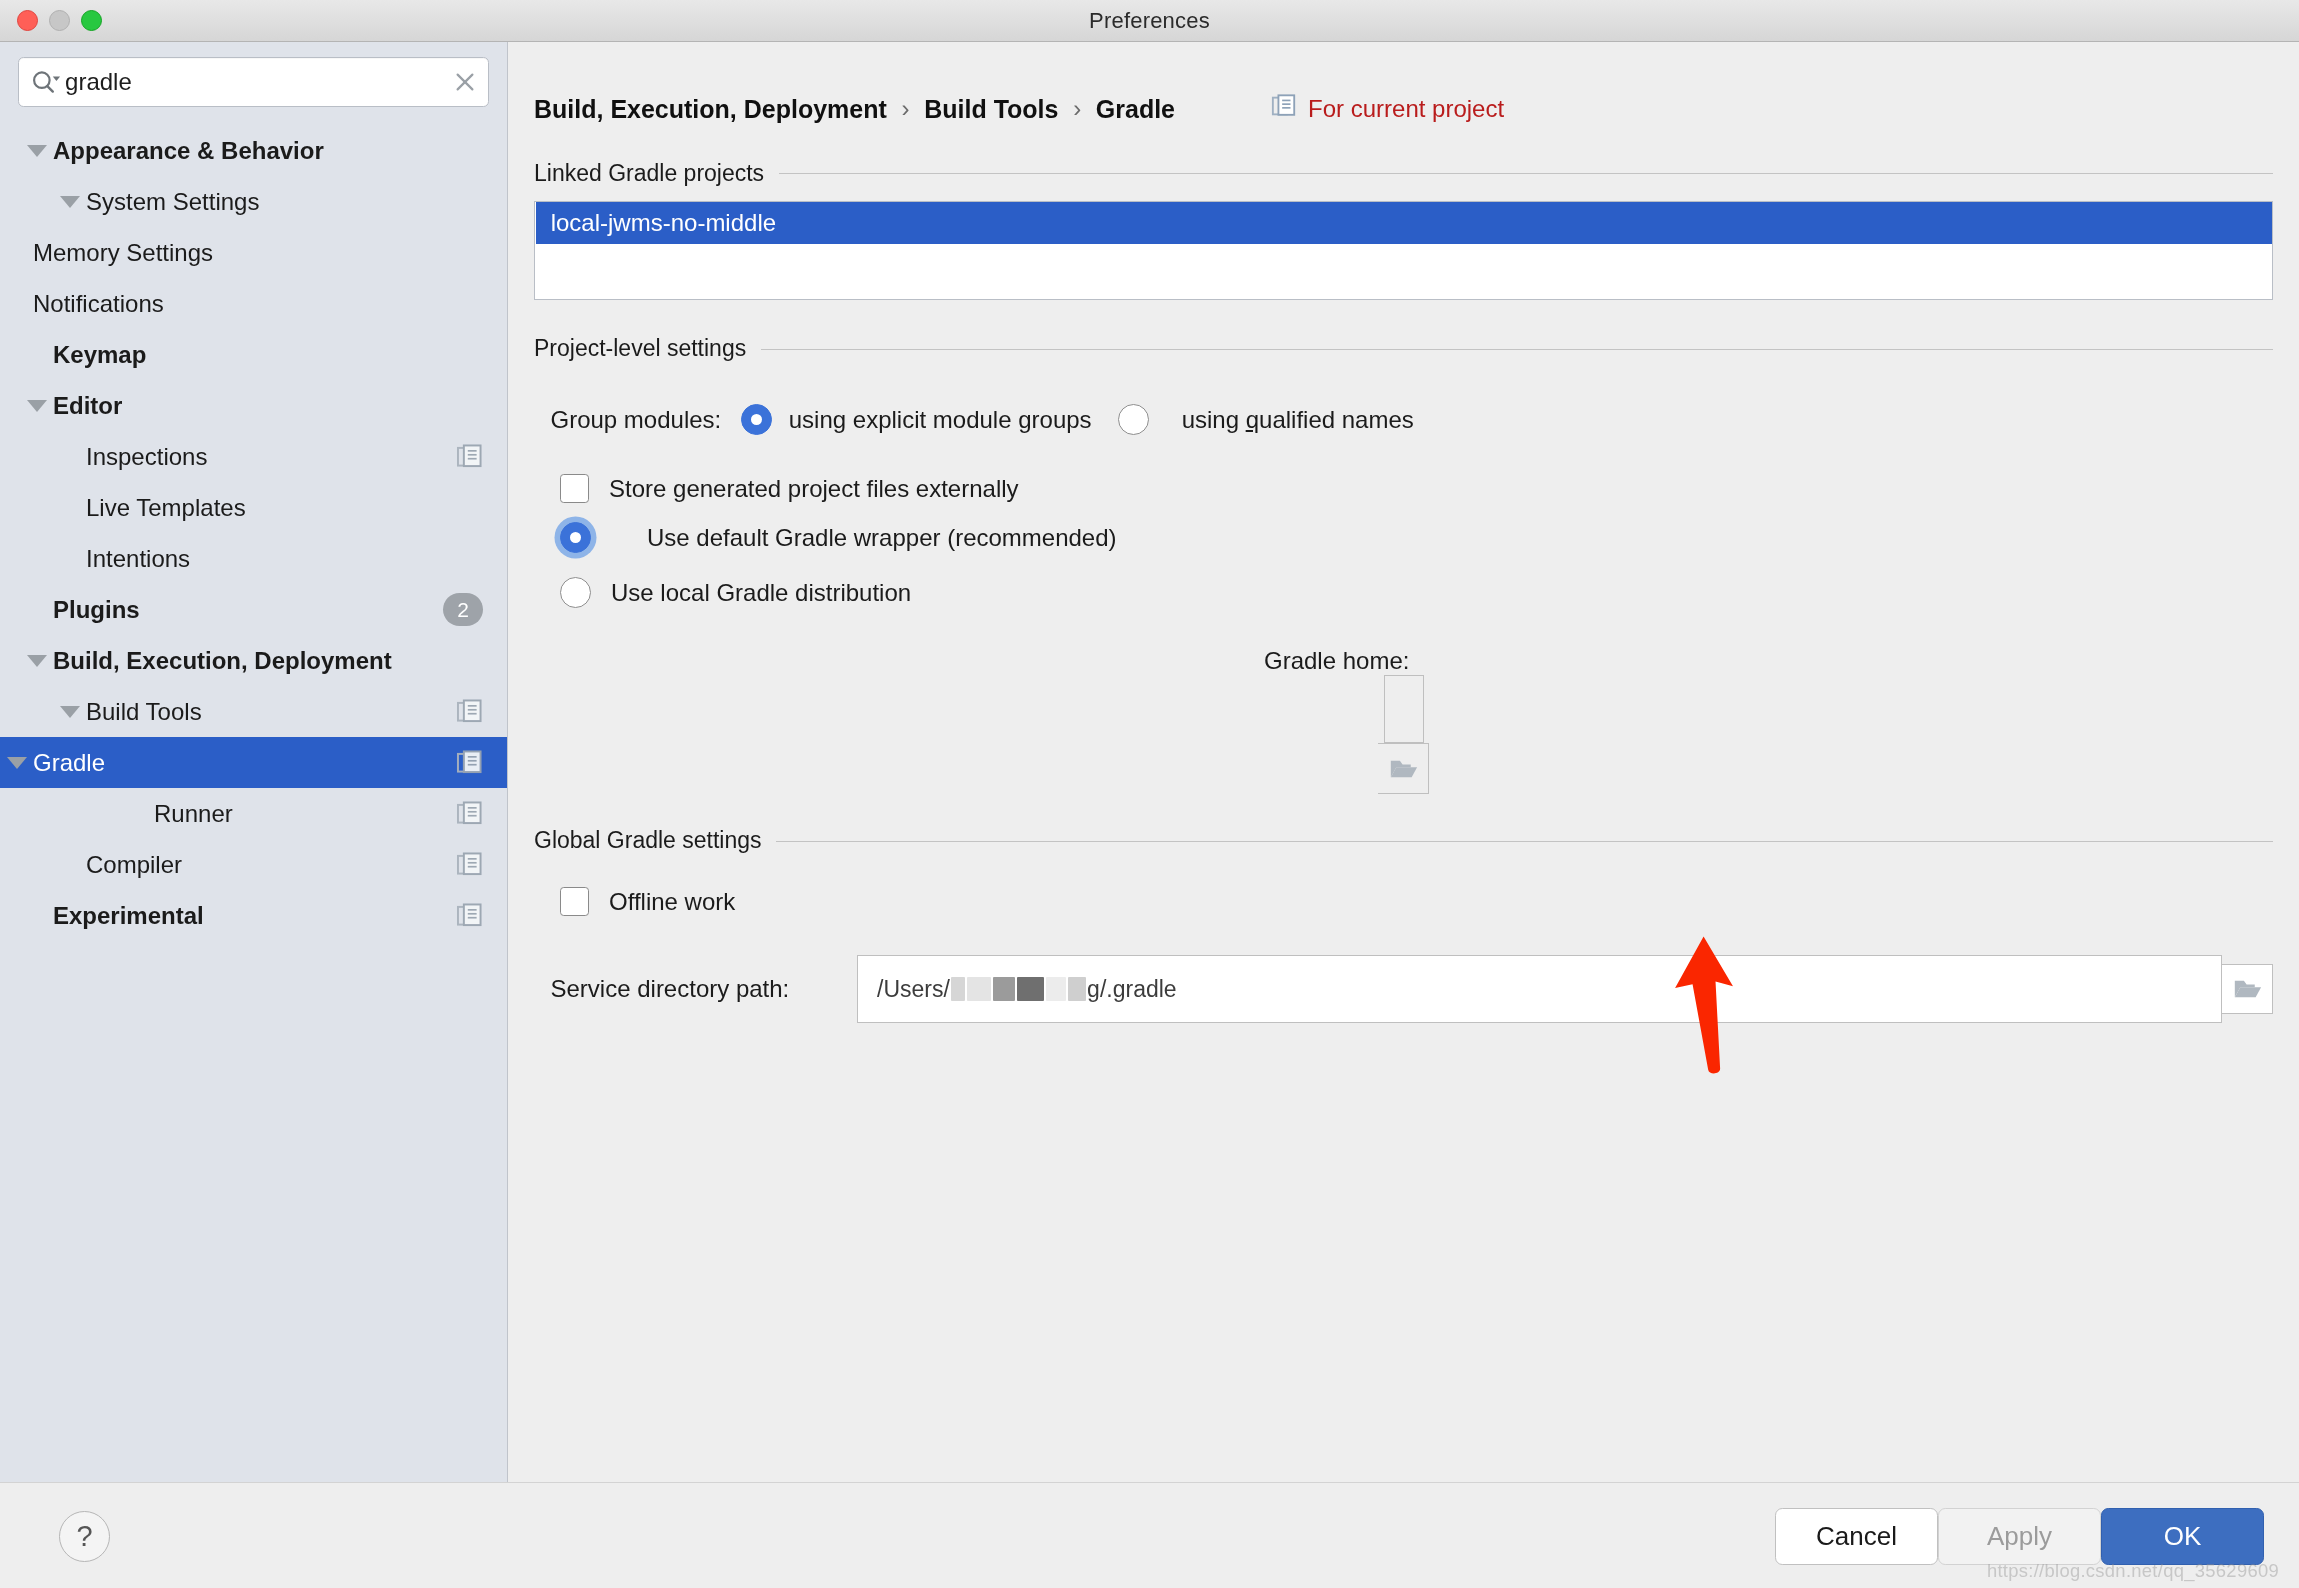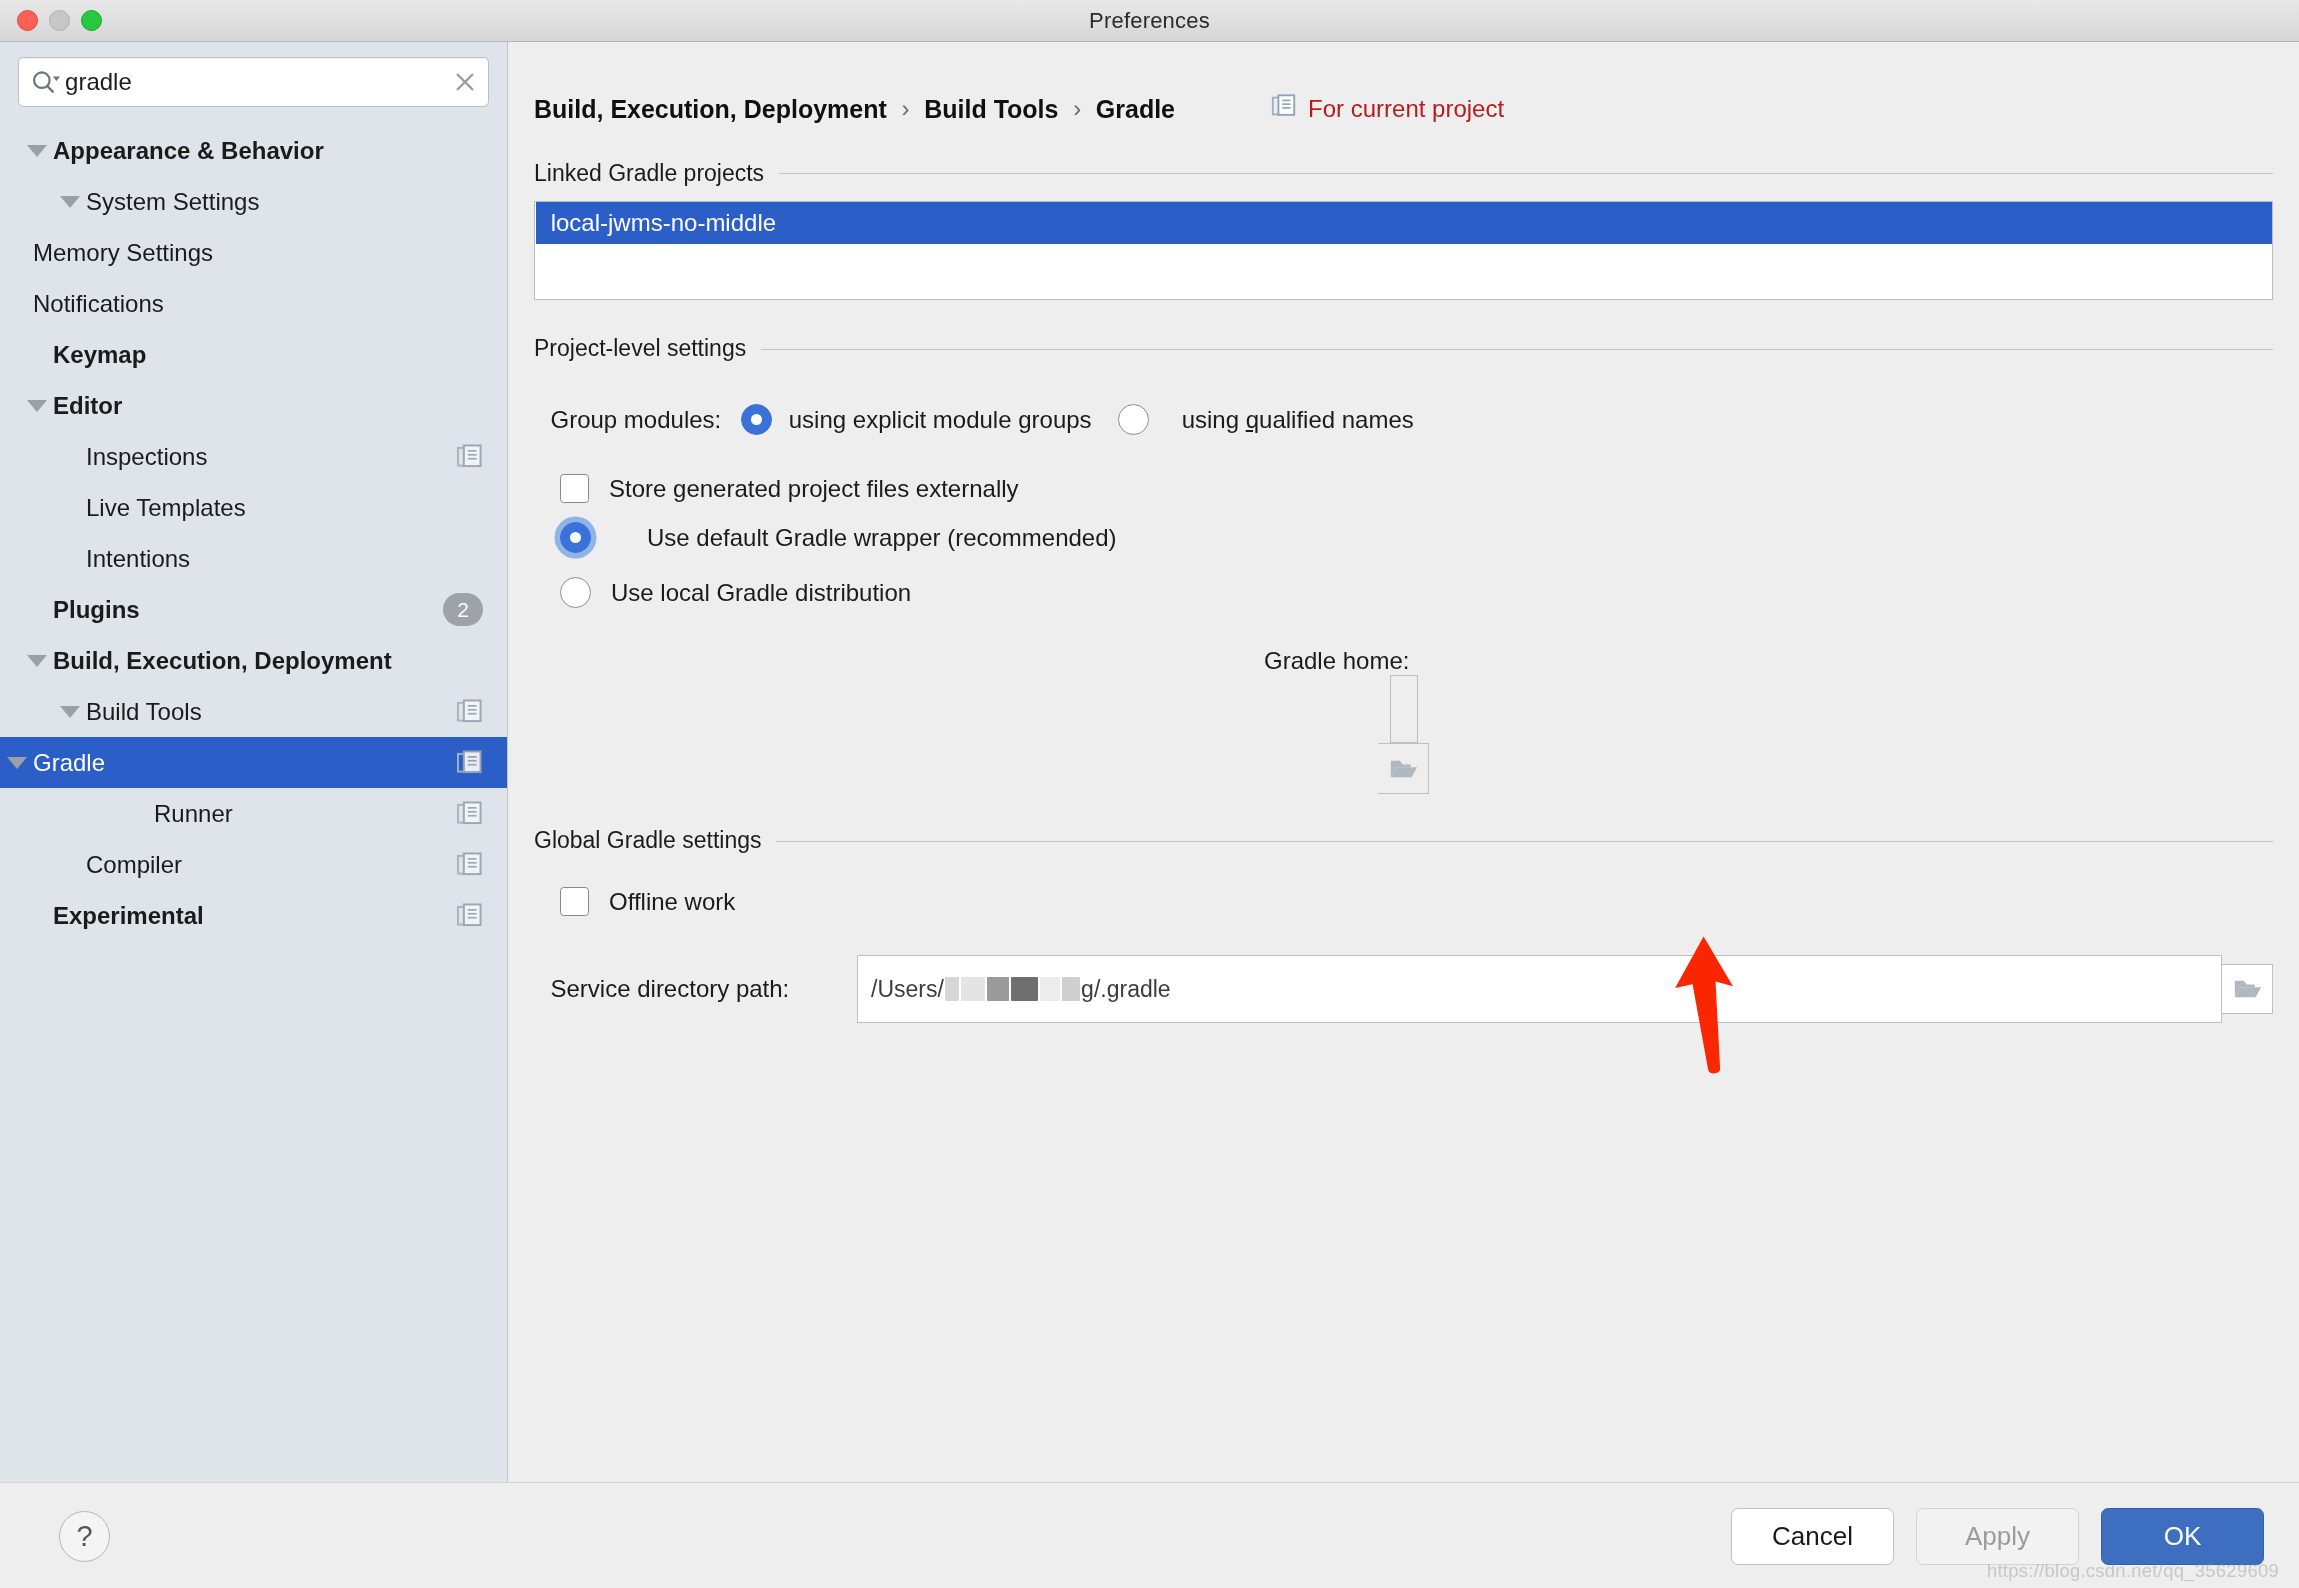--- a/index.html
+++ b/index.html
@@ -257,21 +257,21 @@
   }
 
   .mnem { text-decoration: underline; }
 
   .textfield {
     height: 68px;
     background: #eeeeee;
     border: 0.9px solid #bfbfbf;
     display: flex;
     align-items: center;
-    padding: 0 13px;
+    padding: 0 19px;
     font-size: 23px;
     color: #3c3c3c;
   }
   .textfield.white { background: #ffffff; }
   .browse-btn {
     width: 51px; height: 50px;
     flex: 0 0 51px;
     border: 0.9px solid #bfbfbf;
     border-left: none;
     background: #eeeeee;
@@ -310,21 +310,21 @@
   .help-btn {
     width: 51px; height: 51px;
     border-radius: 50%;
     border: 1.8px solid #b6b6b6;
     background: #f4f4f4;
     color: #555555;
     font-size: 29px;
     display: flex; align-items: center; justify-content: center;
     margin-left: 24px;
   }
-  .btns { margin-left: auto; display: flex; align-items: center; gap: 22px; }
+  .btns { margin-left: auto; display: flex; align-items: center; }
   .btn {
     min-width: 163px;
     height: 57px;
     border-radius: 7.3px;
     font-size: 26px;
     display: flex; align-items: center; justify-content: center;
     border: 0.9px solid #c0c0c0;
     background: #ffffff;
     color: #1a1a1a;
   }

